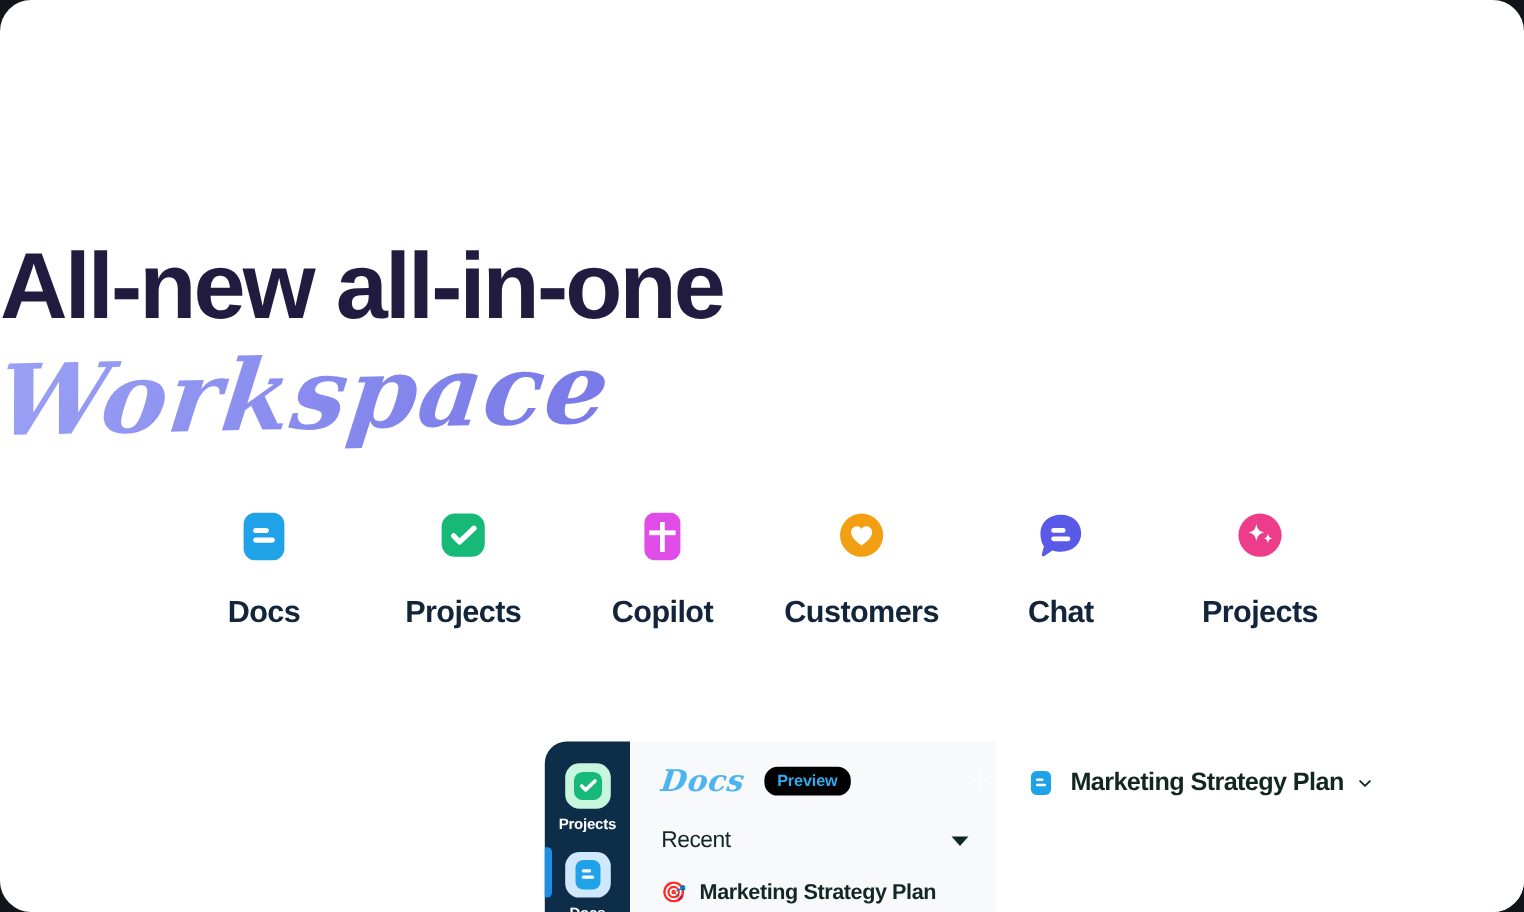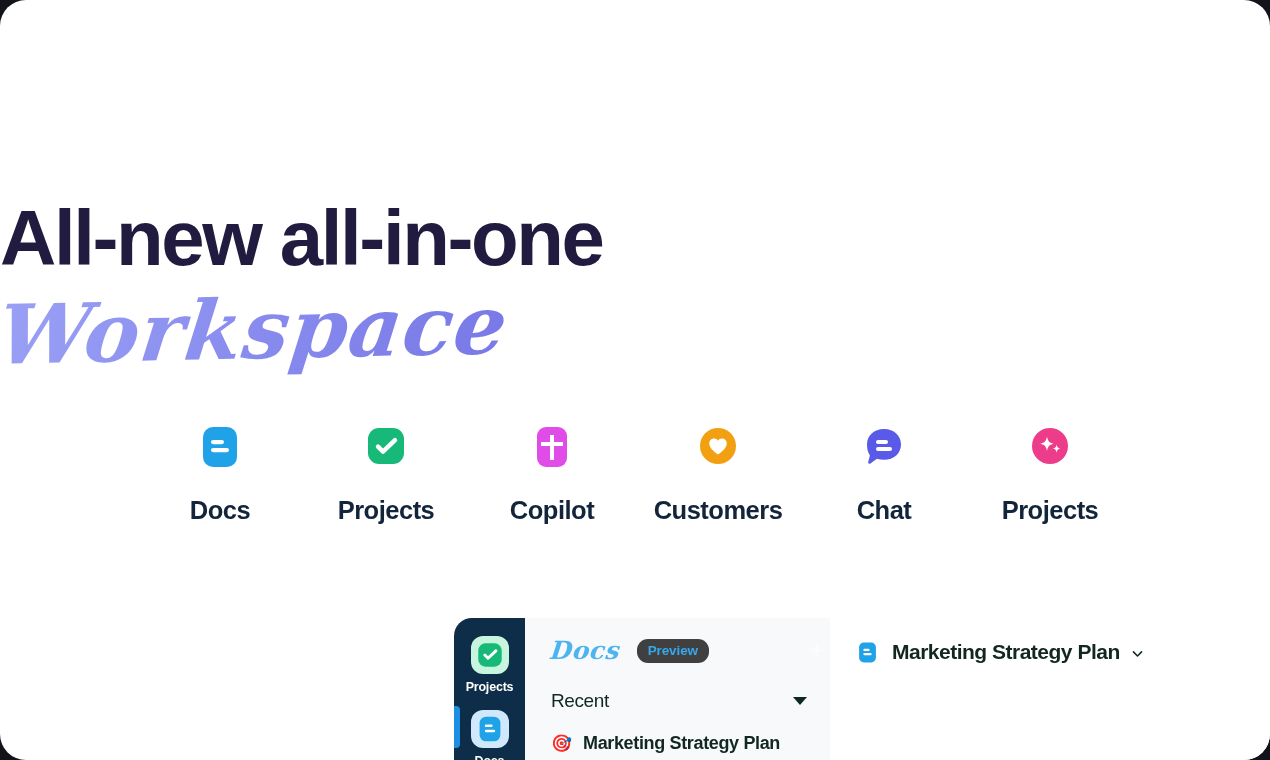--- a/index.html
+++ b/index.html
@@ -182,21 +182,21 @@
     line-height: 26px;
     letter-spacing: 0.5px;
     color: #4db4f0;
     transform: skewX(-7deg);
   }
 
   .preview-badge {
     margin-left: 16px;
     padding: 4px 11px 5px;
     border-radius: 11px;
-    background: #404040;
+    background: #000000;
     color: #35a8ea;
     font-size: 13.5px;
     font-weight: 700;
     letter-spacing: -0.1px;
   }
 
   .plus-icon {
     position: absolute;
     right: -16px;
     top: 2px;

